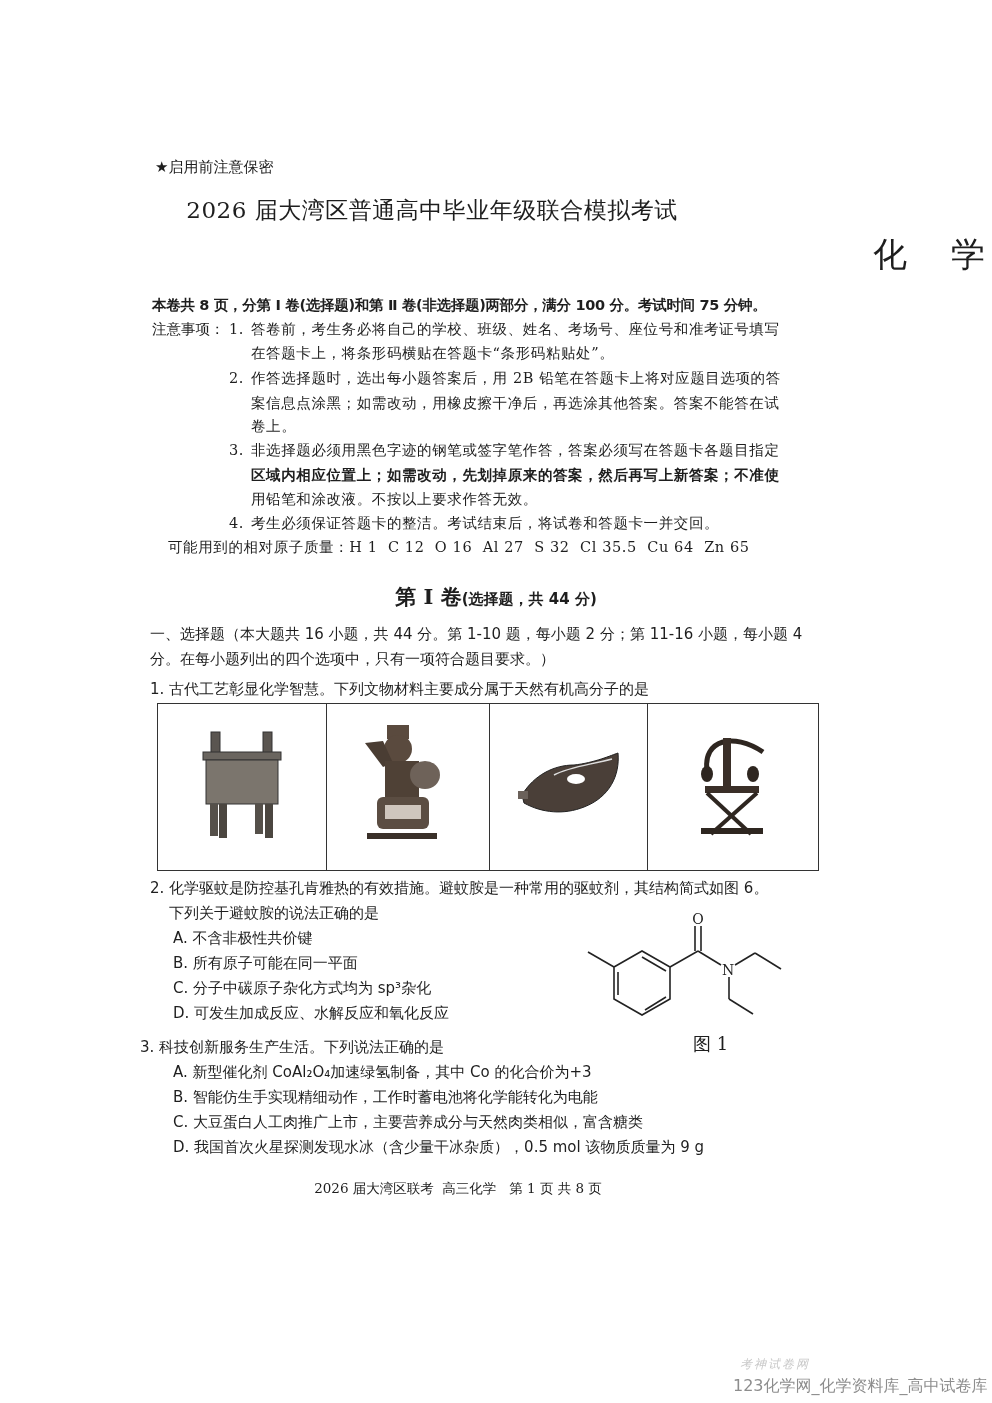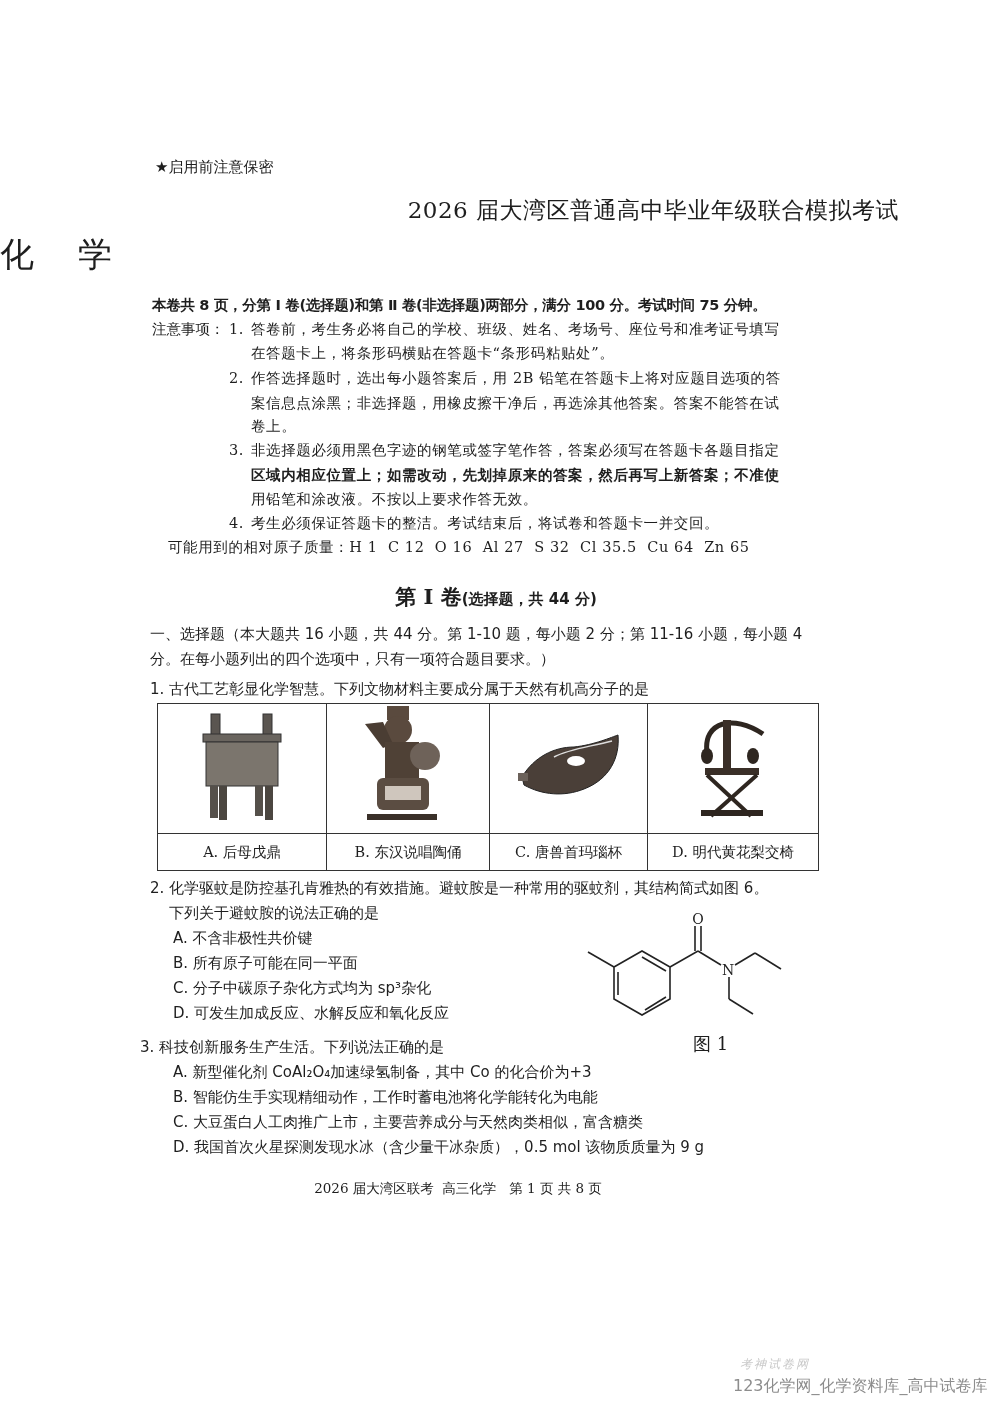--- a/index.html
+++ b/index.html
@@ -3,22 +3,22 @@
 <meta charset="utf-8">
 <style>
   html, body { margin: 0; padding: 0; background: #ffffff; }
   body {
     width: 992px; height: 1403px; position: relative; overflow: hidden;
     font-family: "DejaVu Serif", "Liberation Serif", serif;
     color: #1e1e1e;
   }
   .abs { position: absolute; white-space: nowrap; }
   .confidential { left: 155px; top: 158px; font-size: 15px; font-family: "DejaVu Sans", sans-serif; }
-  .exam-title { left: 0; width: 864px; top: 195px; text-align: right; font-size: 23px; letter-spacing: 0.5px; padding-left: 35px; }
-  .subject { left: 0; width: 985px; top: 232px; text-align: left; font-size: 34px; letter-spacing: 0; }
+  .exam-title { left: 0; width: 864px; top: 195px; text-align: center; font-size: 23px; letter-spacing: 0.5px; }
+  .subject { left: 0; width: 985px; top: 232px; text-align: right; font-size: 34px; letter-spacing: 0; }
   .subject span { display: inline-block; }
   .subject .gap { width: 44px; }
 
   .intro { left: 152px; top: 296px; font-size: 14.5px; font-weight: bold; font-family: "DejaVu Sans", sans-serif; letter-spacing: -0.3px; }
   .notes-label { left: 152px; top: 320px; font-size: 14.5px; font-family: "DejaVu Sans", sans-serif; }
   .note-line { font-size: 14.5px; letter-spacing: 0.6px; }
   .num { display: inline-block; width: 22px; }
 
   .section-title { left: 0; width: 992px; top: 583px; text-align: center; }
   .section-title .big { font-size: 21px; font-weight: bold; font-family: "DejaVu Serif", serif; }
@@ -50,21 +50,21 @@
   <span>化</span><span class="gap"></span><span>学</span>
 </div>
 
 <div class="abs intro">本卷共 8 页，分第 Ⅰ 卷(选择题)和第 Ⅱ 卷(非选择题)两部分，满分 100 分。考试时间 75 分钟。</div>
 <div class="abs notes-label">注意事项：</div>
 
 <div class="abs note-line" style="left:229px;top:320px;"><span class="num">1.</span><span>答卷前，考生务必将自己的学校、班级、姓名、考场号、座位号和准考证号填写</span></div>
 <div class="abs note-line" style="left:251px;top:344px;">在答题卡上，将条形码横贴在答题卡“条形码粘贴处”。</div>
 
 <div class="abs note-line" style="left:229px;top:369px;"><span class="num">2.</span><span>作答选择题时，选出每小题答案后，用 2B 铅笔在答题卡上将对应题目选项的答</span></div>
-<div class="abs note-line" style="left:251px;top:394px;">案信息点涂黑；非选择题，用橡皮擦干净后，再选涂其他答案。答案不能答在试</div>
+<div class="abs note-line" style="left:251px;top:394px;">案信息点涂黑；如需改动，用橡皮擦干净后，再选涂其他答案。答案不能答在试</div>
 <div class="abs note-line" style="left:251px;top:417px;">卷上。</div>
 
 <div class="abs note-line" style="left:229px;top:441px;"><span class="num">3.</span><span>非选择题必须用黑色字迹的钢笔或签字笔作答，答案必须写在答题卡各题目指定</span></div>
 <div class="abs note-line" style="left:251px;top:466px;font-weight:bold;">区域内相应位置上；如需改动，先划掉原来的答案，然后再写上新答案；不准使</div>
 <div class="abs note-line" style="left:251px;top:490px;">用铅笔和涂改液。不按以上要求作答无效。</div>
 
 <div class="abs note-line" style="left:229px;top:514px;"><span class="num">4.</span><span>考生必须保证答题卡的整洁。考试结束后，将试卷和答题卡一并交回。</span></div>
 
 <div class="abs note-line" style="left:168px;top:538px;"><span>可能用到的相对原子质量：</span><span style="white-space:pre">H 1  C 12  O 16  Al 27  S 32  Cl 35.5  Cu 64  Zn 65</span></div>
 
@@ -123,26 +123,20 @@
         <rect x="30" y="8" width="8" height="50" fill="#3a2f28"></rect>
         <ellipse cx="14" cy="44" rx="6" ry="8" fill="#2e2620"></ellipse>
         <ellipse cx="60" cy="44" rx="6" ry="8" fill="#2e2620"></ellipse>
         <rect x="12" y="56" width="54" height="7" fill="#3a2f28"></rect>
         <line x1="14" y1="63" x2="58" y2="104" stroke="#2e2620" stroke-width="4"></line>
         <line x1="64" y1="63" x2="18" y2="104" stroke="#2e2620" stroke-width="4"></line>
         <rect x="8" y="98" width="62" height="6" fill="#2e2620"></rect>
       </svg>
     </td>
   </tr>
-  <tr class="label-row">
-    <td>A. 后母戊鼎</td>
-    <td>B. 东汉说唱陶俑</td>
-    <td>C. 唐兽首玛瑙杯</td>
-    <td>D. 明代黄花梨交椅</td>
-  </tr>
 </tbody>
   </table>
 
 <div class="abs sans q-text" style="left:150px;top:879px;"><span>2.</span> <span>化学驱蚊是防控基孔肯雅热的有效措施。避蚊胺是一种常用的驱蚊剂，其结构简式如图 6。</span></div>
 <div class="abs sans q-text" style="left:169px;top:904px;">下列关于避蚊胺的说法正确的是</div>
 <div class="abs opt" style="left:173px;top:929px;">A. 不含非极性共价键</div>
 <div class="abs opt" style="left:173px;top:954px;">B. 所有原子可能在同一平面</div>
 <div class="abs opt" style="left:173px;top:979px;">C. 分子中碳原子杂化方式均为 sp³杂化</div>
 <div class="abs opt" style="left:173px;top:1004px;">D. 可发生加成反应、水解反应和氧化反应</div>
 

